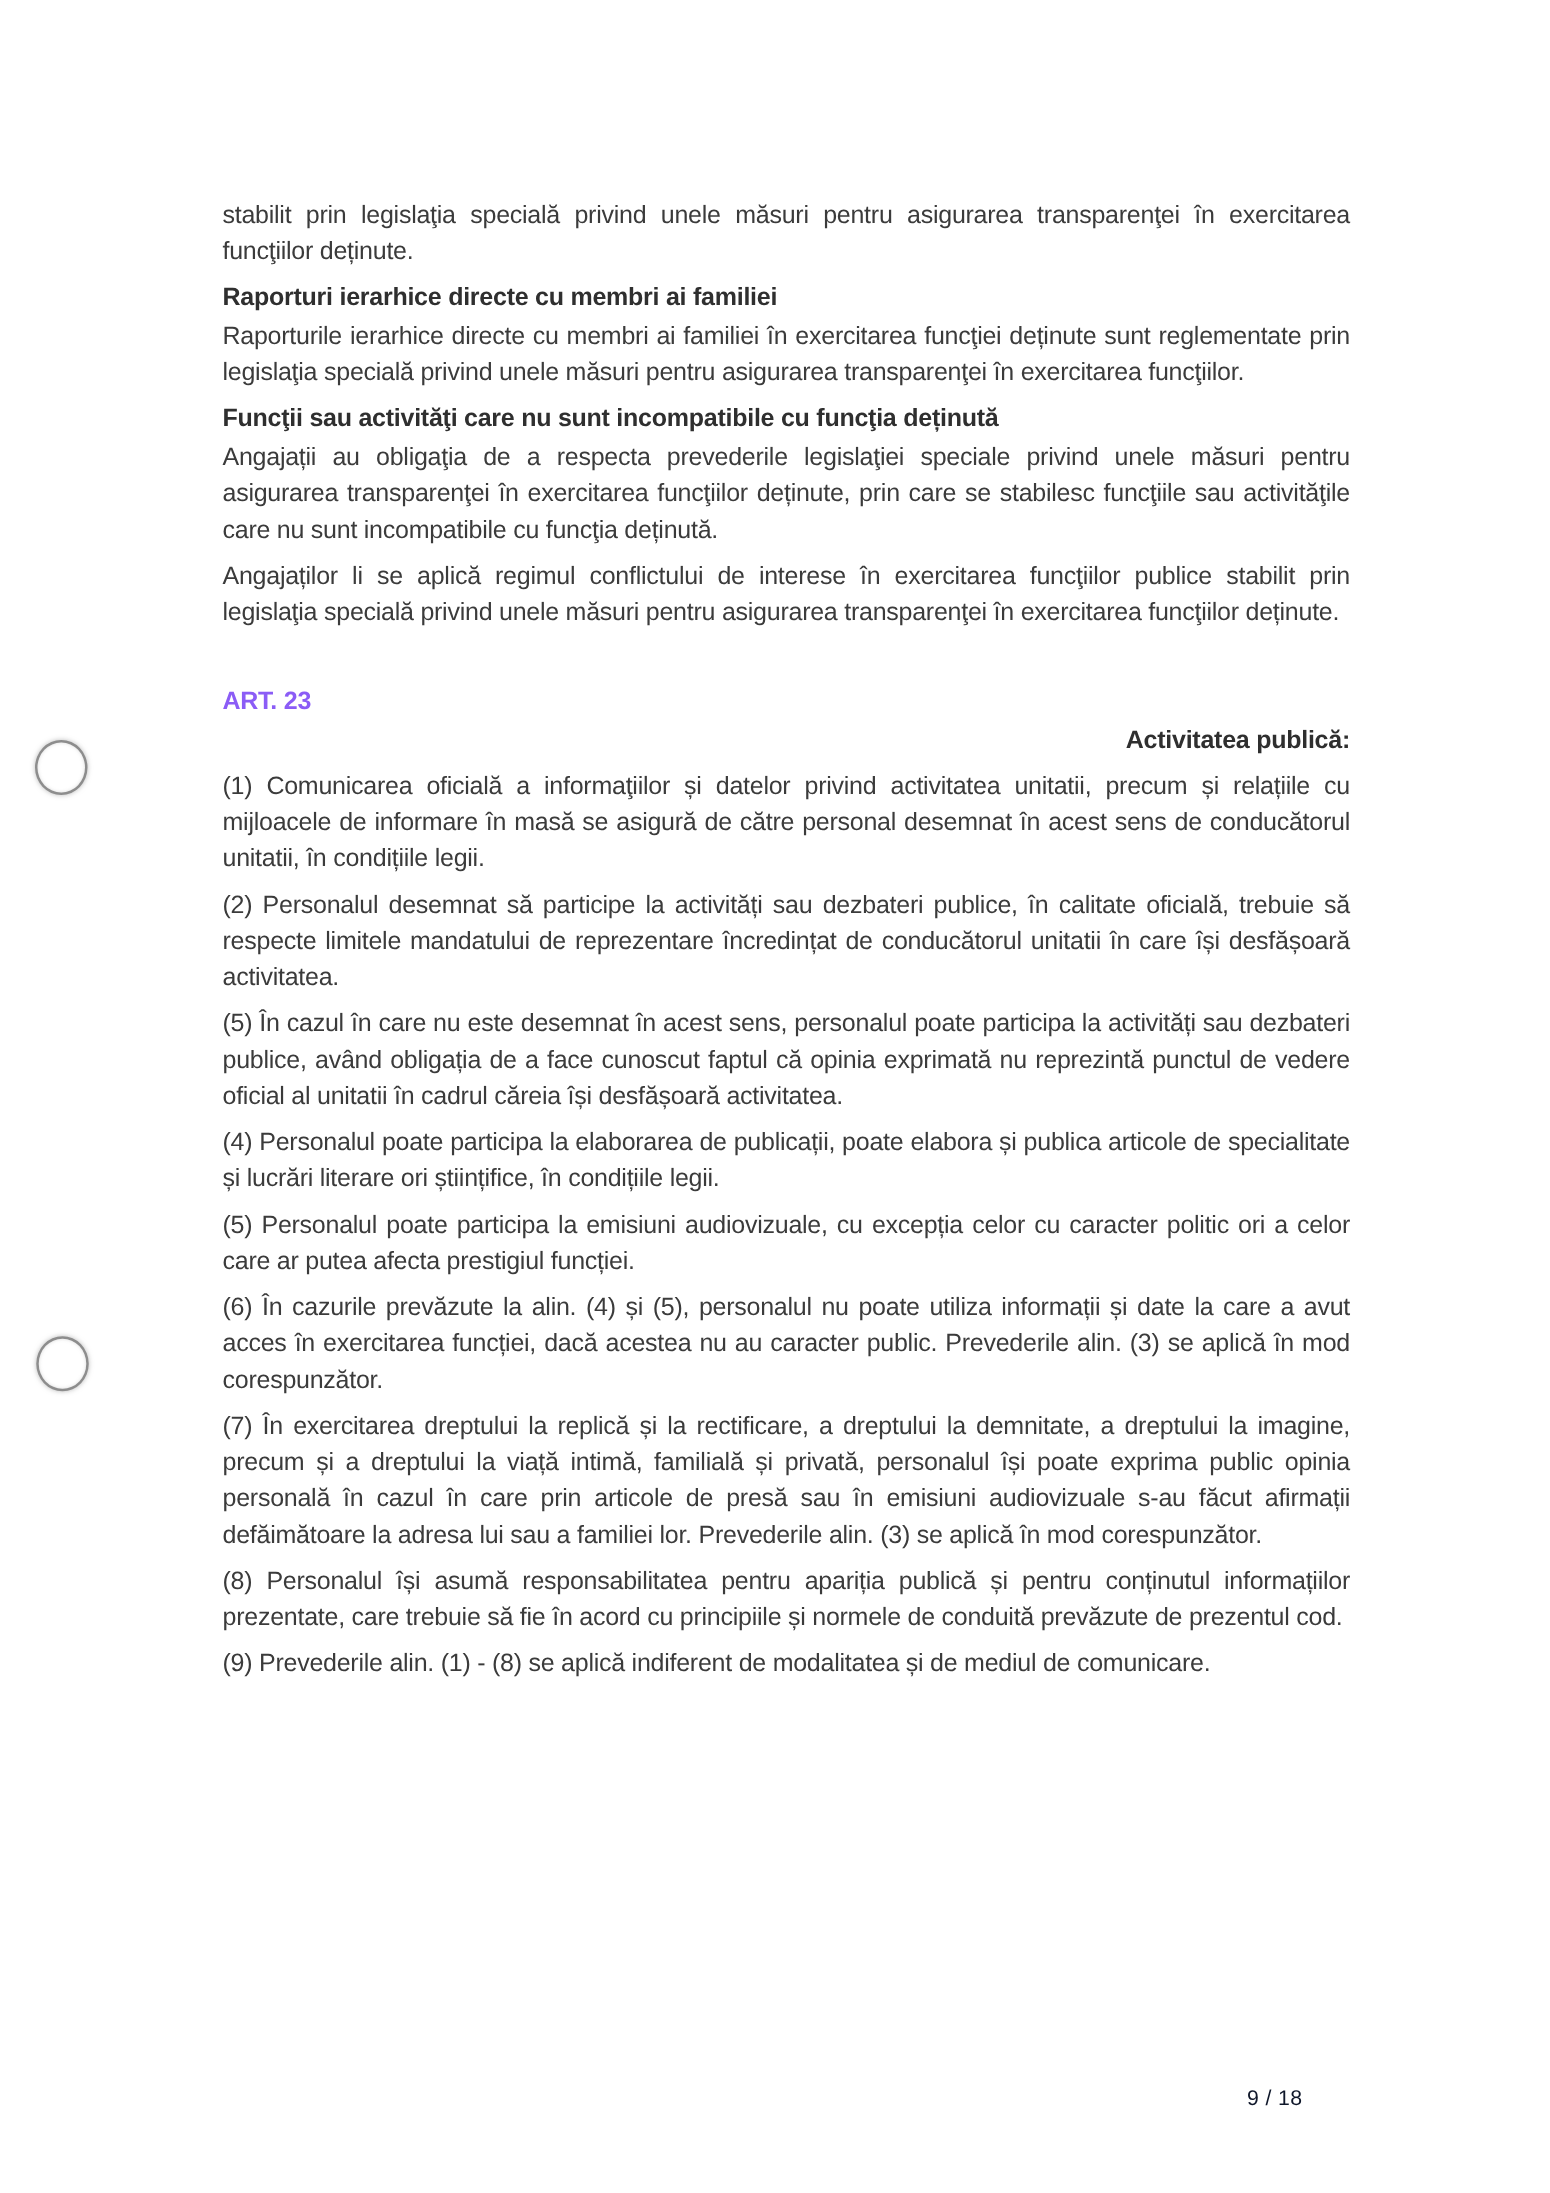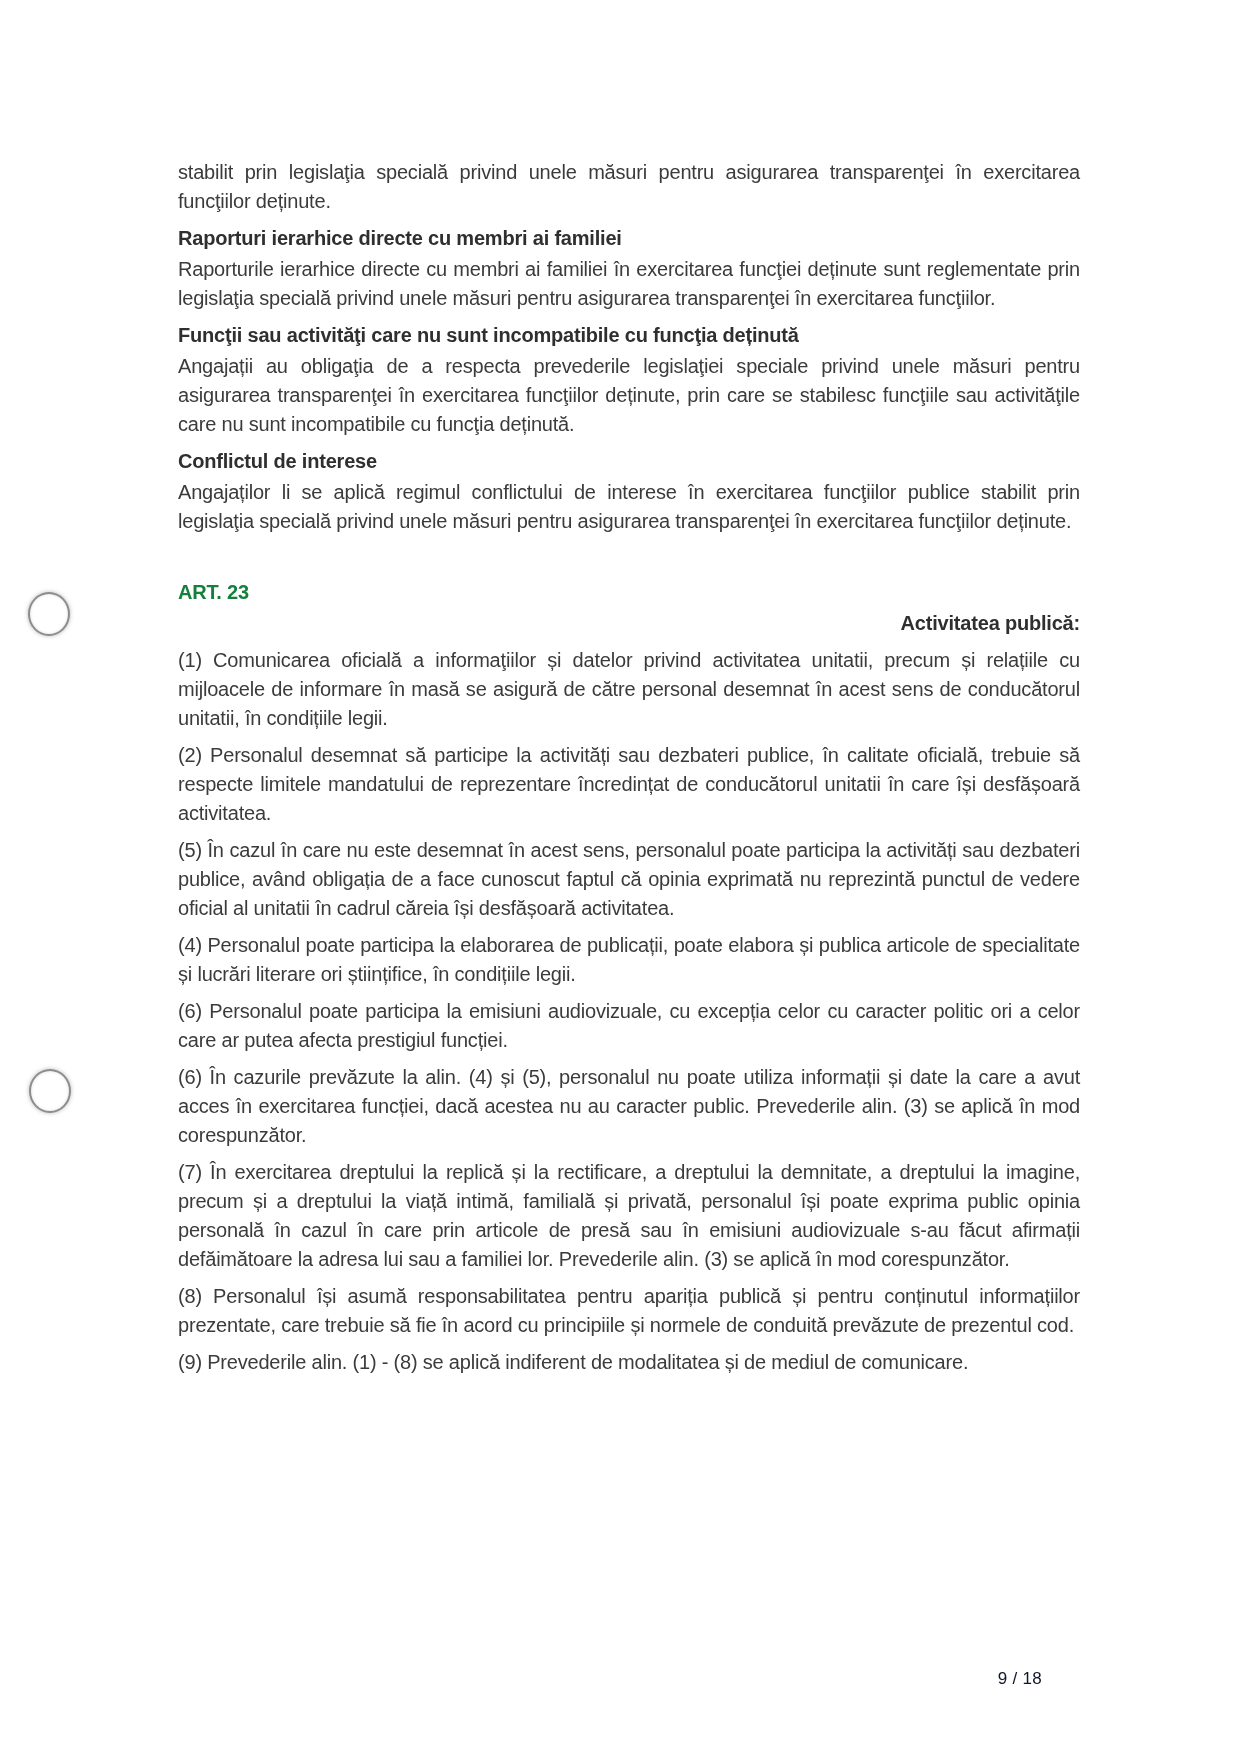--- a/index.html
+++ b/index.html
@@ -33,21 +33,21 @@
   }
   .sec-heading {
     font-weight: bold;
     color: #2f2f2f;
     text-align: left;
     margin: 6px 0 2px 0;
     line-height: 29px;
   }
   .art-label {
     font-weight: bold;
-    color: #15803d;
+    color: #8b5cf6;
     text-align: left;
     margin: 42px 0 2px 0;
     line-height: 29px;
   }
   .art-title {
     font-weight: bold;
     color: #2f2f2f;
     text-align: right;
     margin: 0 0 8px 0;
     line-height: 29px;
@@ -84,31 +84,30 @@
   <div class="content">
 
     <p>stabilit prin legislaţia specială privind unele măsuri pentru asigurarea transparenţei în exercitarea funcţiilor deținute.</p>
 
     <div class="sec-heading">Raporturi ierarhice directe cu membri ai familiei</div>
     <p>Raporturile ierarhice directe cu membri ai familiei în exercitarea funcţiei deținute sunt reglementate prin legislaţia specială privind unele măsuri pentru asigurarea transparenţei în exercitarea funcţiilor.</p>
 
     <div class="sec-heading">Funcţii sau activităţi care nu sunt incompatibile cu funcţia deținută</div>
     <p>Angajații au obligaţia de a respecta prevederile legislaţiei speciale privind unele măsuri pentru asigurarea transparenţei în exercitarea funcţiilor deținute, prin care se stabilesc funcţiile sau activităţile care nu sunt incompatibile cu funcţia deținută.</p>
 
-    <div class="sec-heading">Conflictul de interese</div>
     <p>Angajaților li se aplică regimul conflictului de interese în exercitarea funcţiilor publice stabilit prin legislaţia specială privind unele măsuri pentru asigurarea transparenţei în exercitarea funcţiilor deținute.</p>
 
     <div class="art-label">ART. 23</div>
     <div class="art-title">Activitatea publică:</div>
 
     <p>(1) Comunicarea oficială a informaţiilor și datelor privind activitatea unitatii, precum și relațiile cu mijloacele de informare în masă se asigură de către personal desemnat în acest sens de conducătorul unitatii, în condițiile legii.</p>
     <p>(2) Personalul desemnat să participe la activități sau dezbateri publice, în calitate oficială, trebuie să respecte limitele mandatului de reprezentare încredințat de conducătorul unitatii în care își desfășoară activitatea.</p>
     <p>(5) În cazul în care nu este desemnat în acest sens, personalul poate participa la activități sau dezbateri publice, având obligația de a face cunoscut faptul că opinia exprimată nu reprezintă punctul de vedere oficial al unitatii în cadrul căreia își desfășoară activitatea.</p>
     <p>(4) Personalul poate participa la elaborarea de publicații, poate elabora și publica articole de specialitate și lucrări literare ori științifice, în condițiile legii.</p>
-    <p>(6) Personalul poate participa la emisiuni audiovizuale, cu excepția celor cu caracter politic ori a celor care ar putea afecta prestigiul funcției.</p>
+    <p>(5) Personalul poate participa la emisiuni audiovizuale, cu excepția celor cu caracter politic ori a celor care ar putea afecta prestigiul funcției.</p>
     <p>(6) În cazurile prevăzute la alin. (4) și (5), personalul nu poate utiliza informații și date la care a avut acces în exercitarea funcției, dacă acestea nu au caracter public. Prevederile alin. (3) se aplică în mod corespunzător.</p>
     <p>(7) În exercitarea dreptului la replică și la rectificare, a dreptului la demnitate, a dreptului la imagine, precum și a dreptului la viață intimă, familială și privată, personalul își poate exprima public opinia personală în cazul în care prin articole de presă sau în emisiuni audiovizuale s-au făcut afirmații defăimătoare la adresa lui sau a familiei lor. Prevederile alin. (3) se aplică în mod corespunzător.</p>
     <p>(8) Personalul își asumă responsabilitatea pentru apariția publică și pentru conținutul informațiilor prezentate, care trebuie să fie în acord cu principiile și normele de conduită prevăzute de prezentul cod.</p>
     <p>(9) Prevederile alin. (1) - (8) se aplică indiferent de modalitatea și de mediul de comunicare.</p>
 
   </div>
 
   <div class="page-number">9 / 18</div>
 
 </div>

